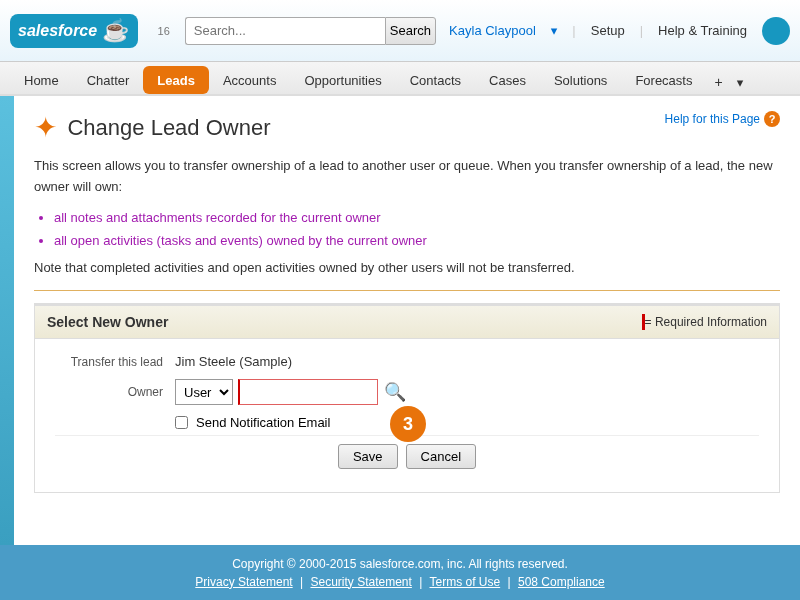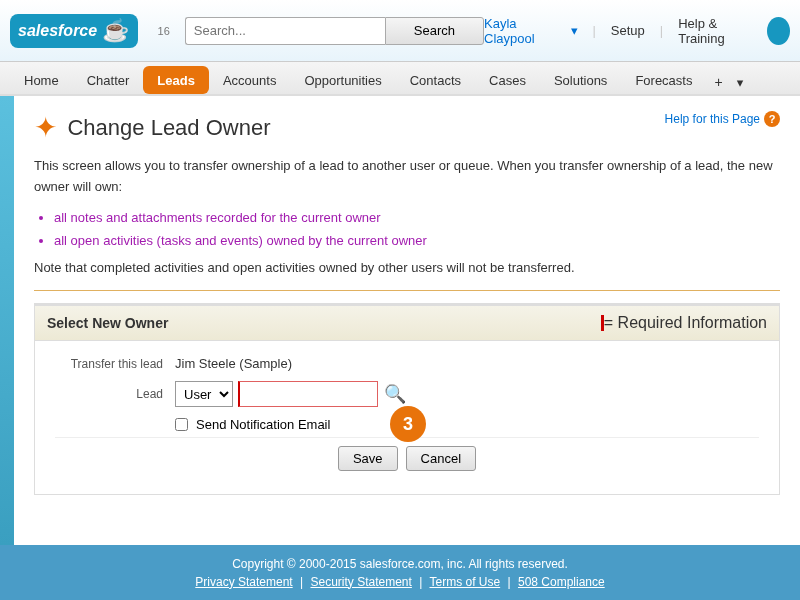--- a/index.html
+++ b/index.html
@@ -46,21 +46,21 @@
       height: 28px;
       border: 1px solid #aaa;
       border-right: none;
       padding: 0 8px;
       font-size: 13px;
       color: #999;
       border-radius: 3px 0 0 3px;
     }
     .search-btn {
       height: 28px;
-      padding: 0 28px;
+      padding: 0 4px;
       background: linear-gradient(180deg, #f5f5f5 0%, #e0e0e0 100%);
       border: 1px solid #aaa;
       cursor: pointer;
       font-size: 13px;
       border-radius: 0 3px 3px 0;
     }
     .header-links {
       display: flex;
       align-items: center;
       gap: 15px;
@@ -215,21 +215,21 @@
       border-bottom: 1px solid #ddd;
     }
     .form-panel-title {
       font-size: 14px;
       font-weight: bold;
       color: #333;
     }
     .required-info {
       display: flex;
       align-items: center;
-      font-size: 16px;
+      font-size: 12px;
       color: #333;
     }
     .req-bar {
       width: 3px;
       height: 16px;
       background: #cc0000;
       display: inline-block;
     }
     .form-body {
       padding: 15px 20px;
@@ -437,21 +437,21 @@
         </div>
       </div>
       <div class="form-body">
 
         <div class="form-row">
           <span class="form-label">Transfer this lead</span>
           <span class="form-value">Jim Steele (Sample)</span>
         </div>
 
         <div class="form-row">
-          <span class="form-label">Lead</span>
+          <span class="form-label">Owner</span>
           <div class="owner-row">
             <select class="owner-select">
               <option>User</option>
             </select>
             <input type="text" class="owner-input" value="" style="">
             <button class="lookup-btn">
               <span class="lookup-icon">🔍</span>
             </button>
           </div>
         </div>

